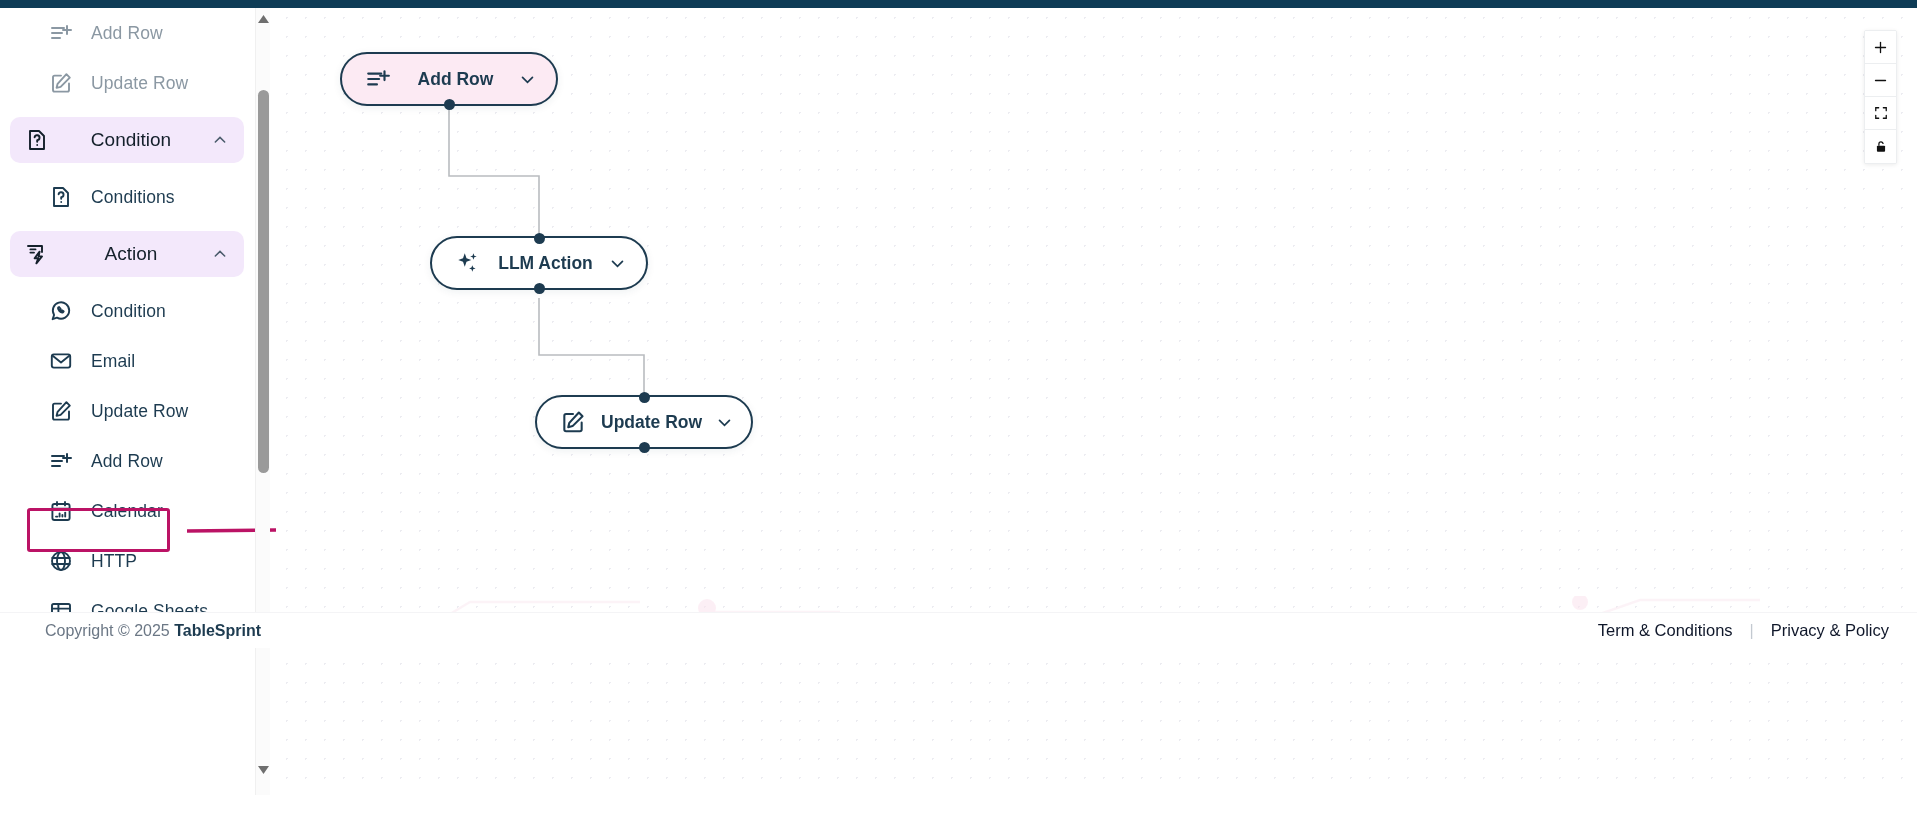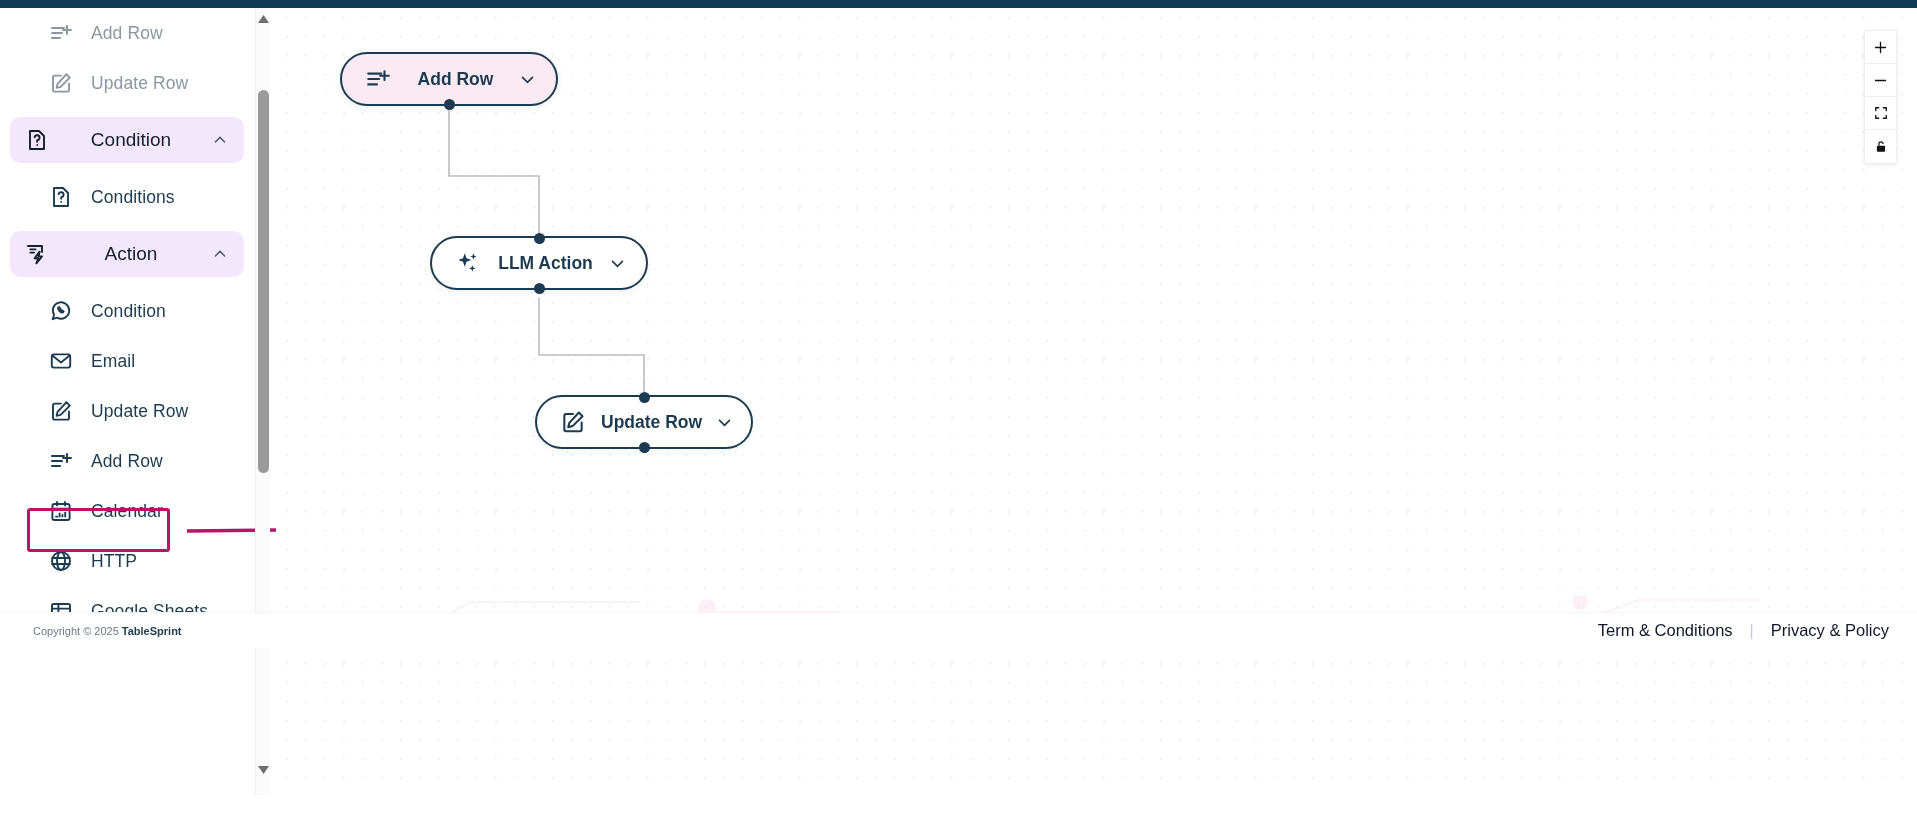--- a/index.html
+++ b/index.html
@@ -108,21 +108,21 @@
     border-bottom: 1px solid #eceef0; cursor: pointer; background:#fff;
   }
   .ctrl:last-child { border-bottom: none; }
 
   
   .footer {
     position: absolute; left: 0; bottom: 0; width: 1917px; height: 36px;
     background: #ffffff; display: flex; align-items: center;
     border-top: 1px solid #f4f4f6;
   }
-  .footer .copy { position: absolute; left: 33px; font-size: 11px; color: #6b7785; }
+  .footer .copy { position: absolute; left: 45px; font-size: 16px; color: #6b7785; }
   .footer .copy b { color: #1d3b50; }
   .footer .links { position: absolute; right: 28px; display: flex; align-items: center; gap: 17px; }
   .footer .links a { font-size: 16.5px; color: #0f172a; text-decoration: none; cursor: pointer; }
   .footer .sep { color: #c3c9d0; font-size: 16px; }
   .foot-deco { position: absolute; left:0; bottom:0; width:1917px; height:52px; pointer-events:none; opacity:.55; }
 </style>
 </head>
 <body>
 
 <div class="app">

